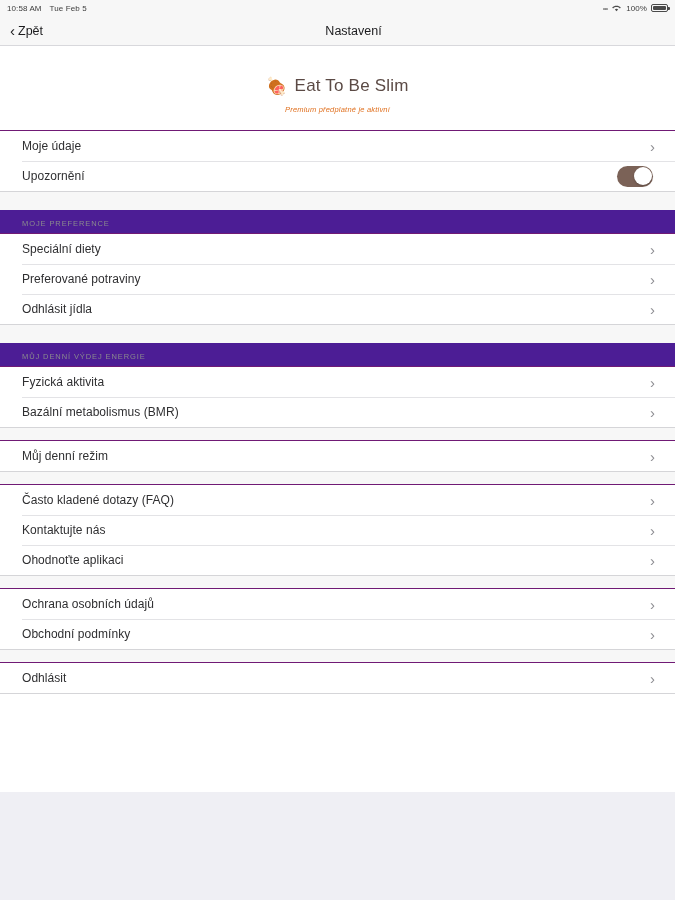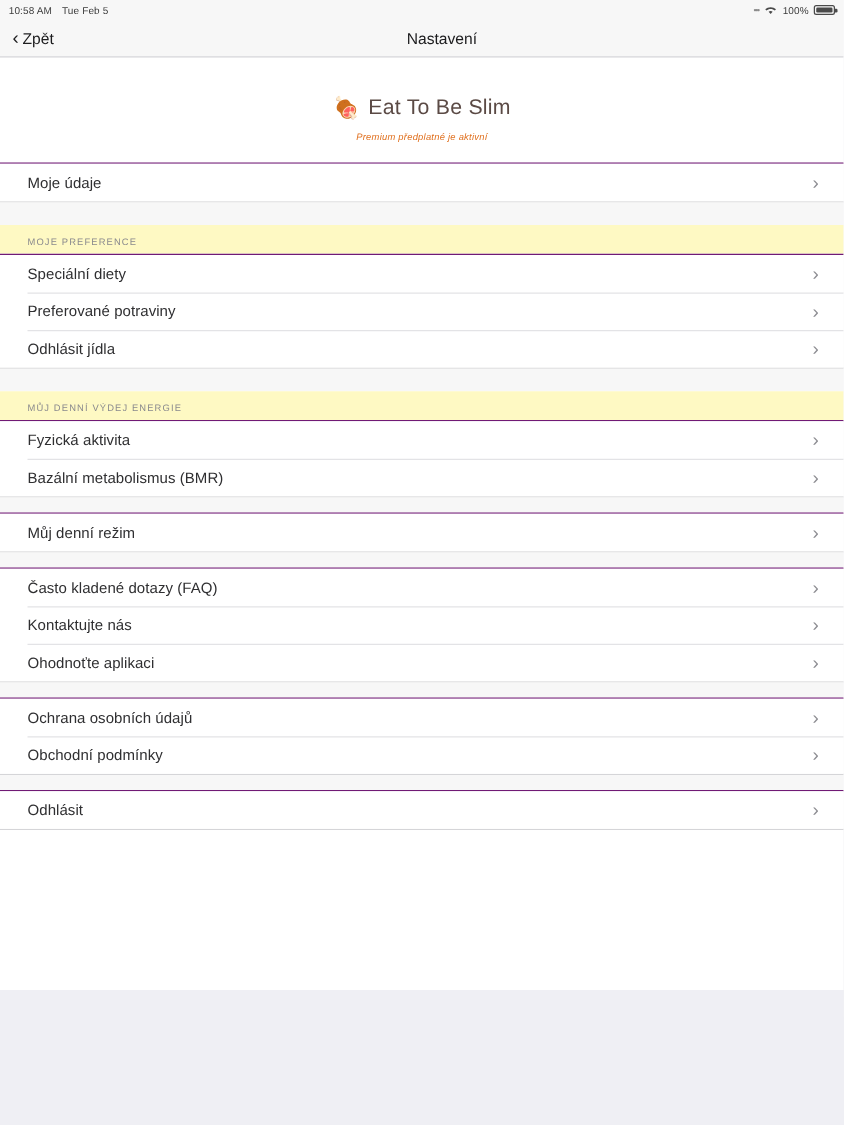--- a/index.html
+++ b/index.html
@@ -117,21 +117,21 @@
   
   .group {
     background: #ffffff;
     border-top: 1px solid #701a75;
     border-bottom: 1px solid #d5d5d8;
   }
   .gap { height: 18px; background: #f7f7f7; }
   .gap.small { height: 12px; }
 
   .section-head {
-    background: #fef9c3;
+    background: #4c1d95;
     padding: 9px 22px 5px;
     font-size: 7.5px;
     letter-spacing: 0.9px;
     color: #8a8a8e;
     text-transform: uppercase;
   }
 
   .row {
     height: 30px;
     display: flex;
@@ -226,20 +226,28 @@
   </div>
 
   <div id="list">
       <div class="group">
         <div class="row">
           <span class="row-label">Moje údaje</span>
           <span class="row-accessory">
             <span class="chevron">›</span>
           </span>
         </div>
+        <div class="row">
+          <span class="row-label">Upozornění</span>
+          <span class="row-accessory">
+            <span class="toggle">
+              <span class="knob"></span>
+            </span>
+          </span>
+        </div>
       </div>
       <div class="gap"></div>
       <div class="section-head">MOJE PREFERENCE</div>
       <div class="group">
         <div class="row">
           <span class="row-label">Speciální diety</span>
           <span class="row-accessory">
             <span class="chevron">›</span>
           </span>
         </div>

